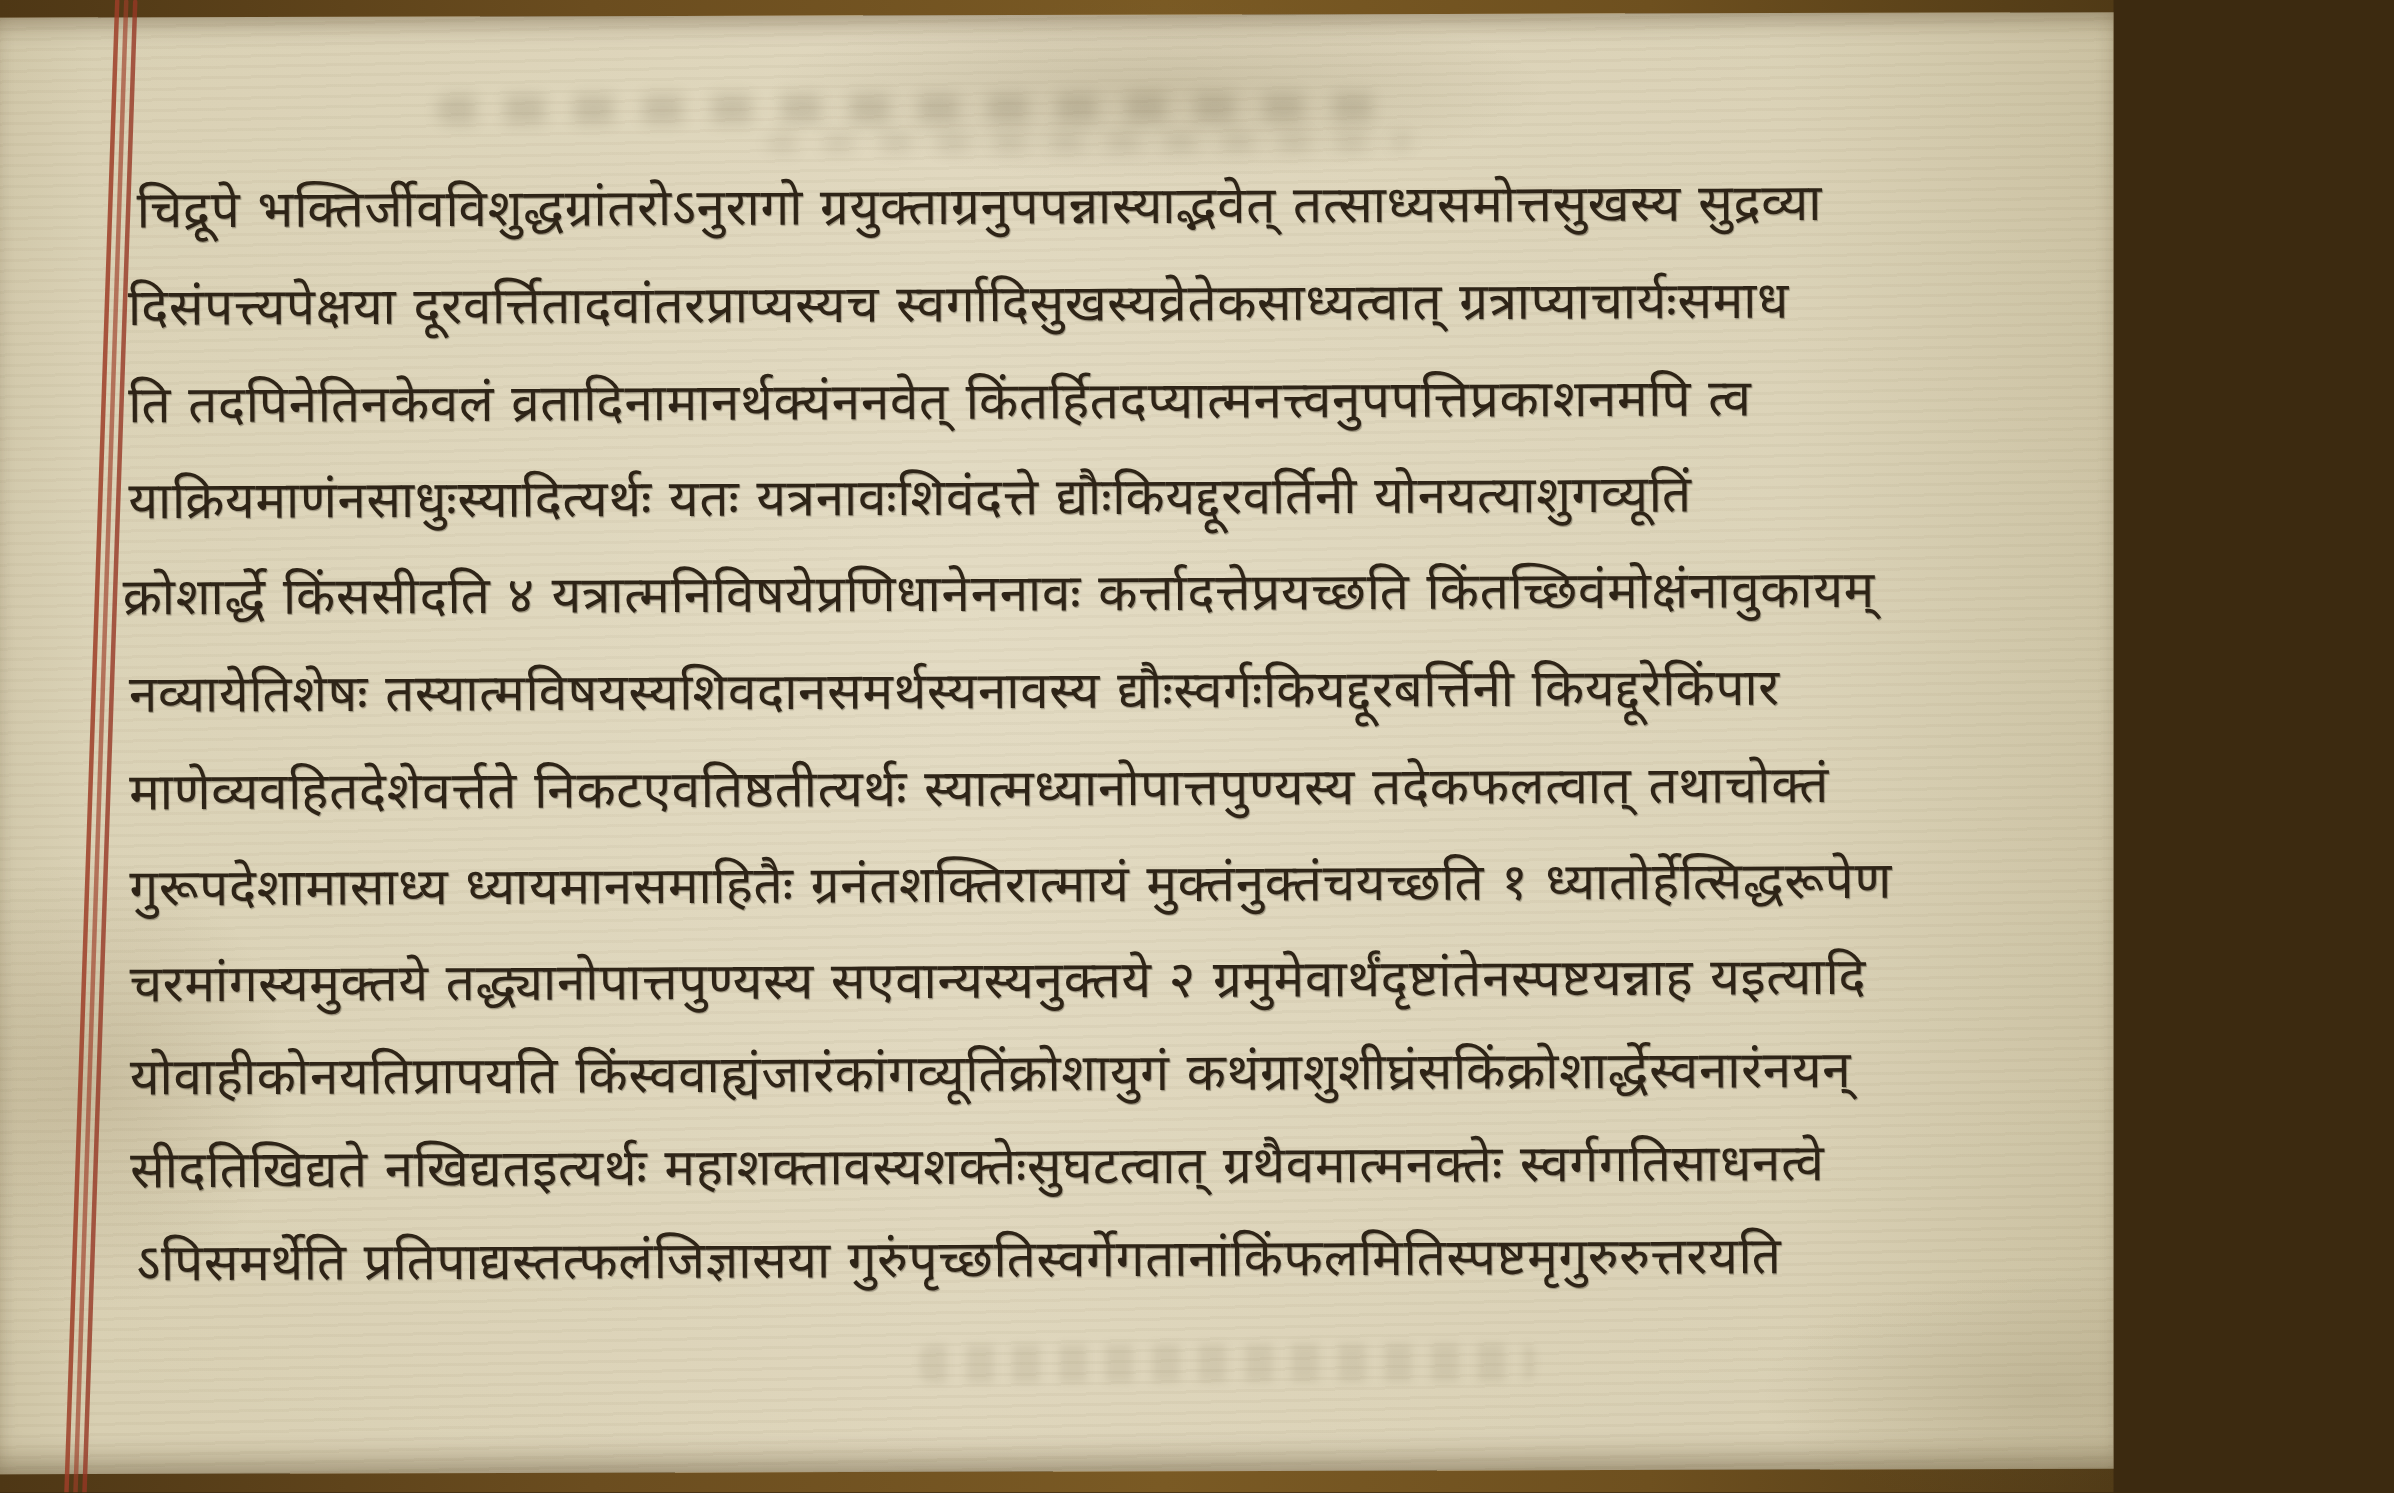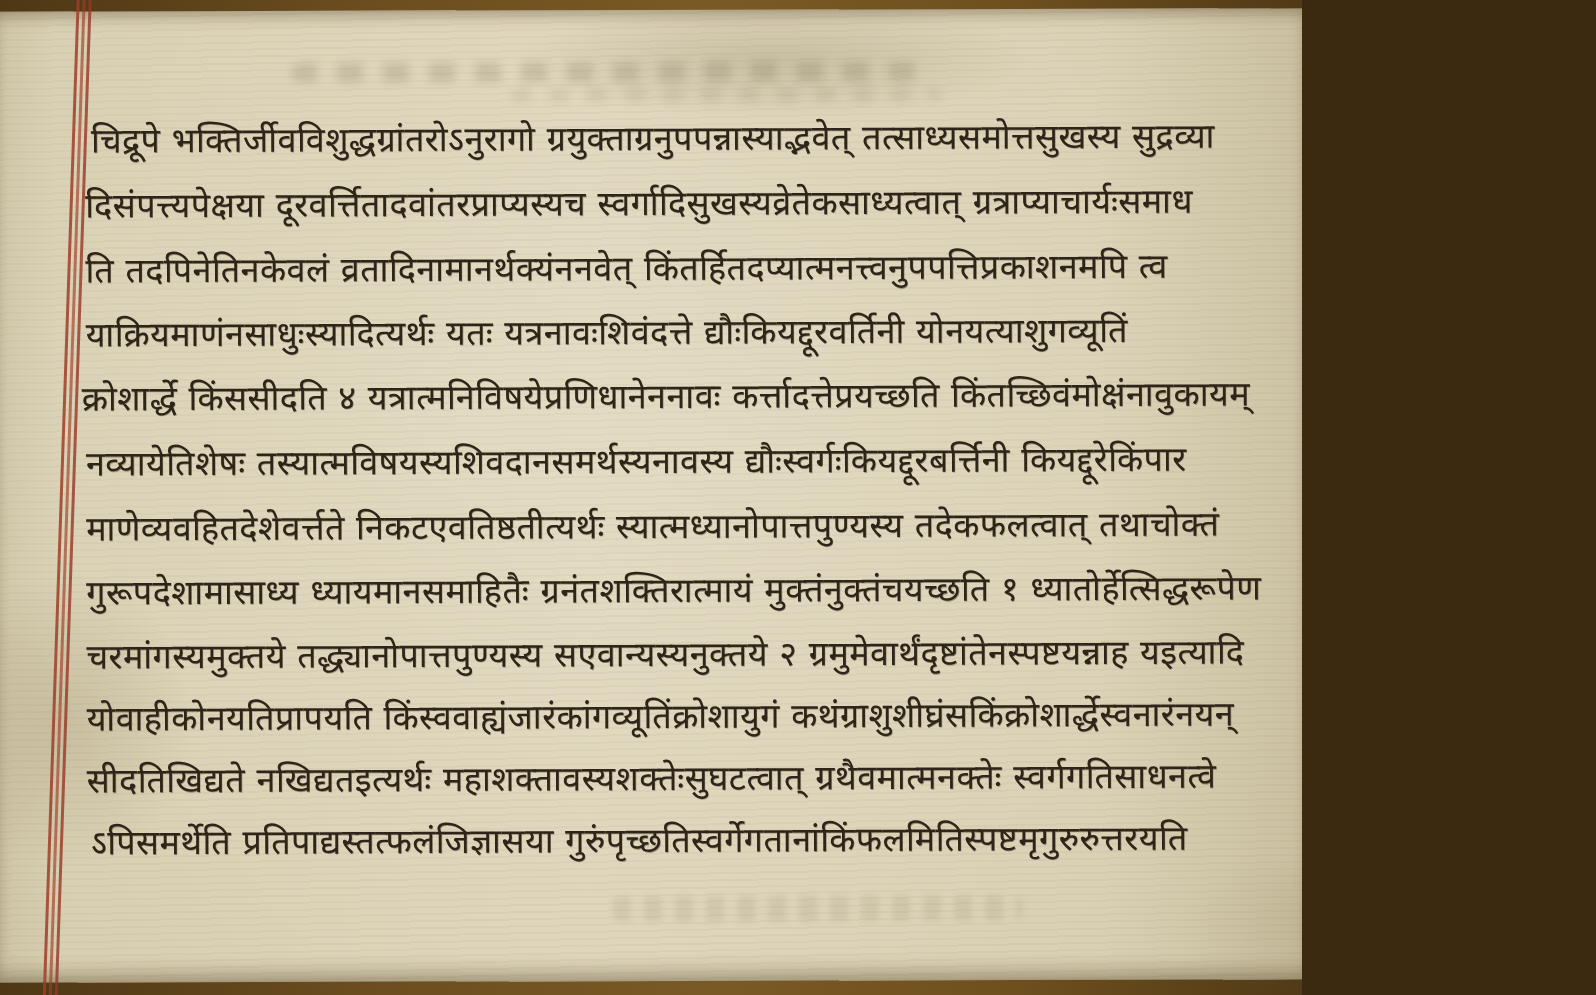--- a/index.html
+++ b/index.html
@@ -1,17 +1,17 @@
 <!DOCTYPE html>
 <html><head>
 <meta charset="utf-8">
 <style>
   html,body{margin:0;padding:0;background:#3c2a10;}
   .photo{
-    position:relative;width:1302px;height:995px;overflow:hidden;
+    position:relative;width:1409px;height:995px;overflow:hidden;
     font-family:"DejaVu Sans",sans-serif;
     background:linear-gradient(90deg,#4e3715 0%,#6b4d1f 28%,#7a5a24 55%,#6e501f 78%,#503a16 100%);
   }
   
   .paper{
     position:absolute;left:-8px;right:-8px;top:10px;bottom:14px;
     transform:rotate(-0.15deg);
     background:
       radial-gradient(120% 90% at 45% 42%, rgba(255,253,240,0.16), rgba(0,0,0,0) 70%),
       repeating-linear-gradient(179deg, rgba(125,110,75,0.06) 0 2px, rgba(0,0,0,0) 2px 7px),

